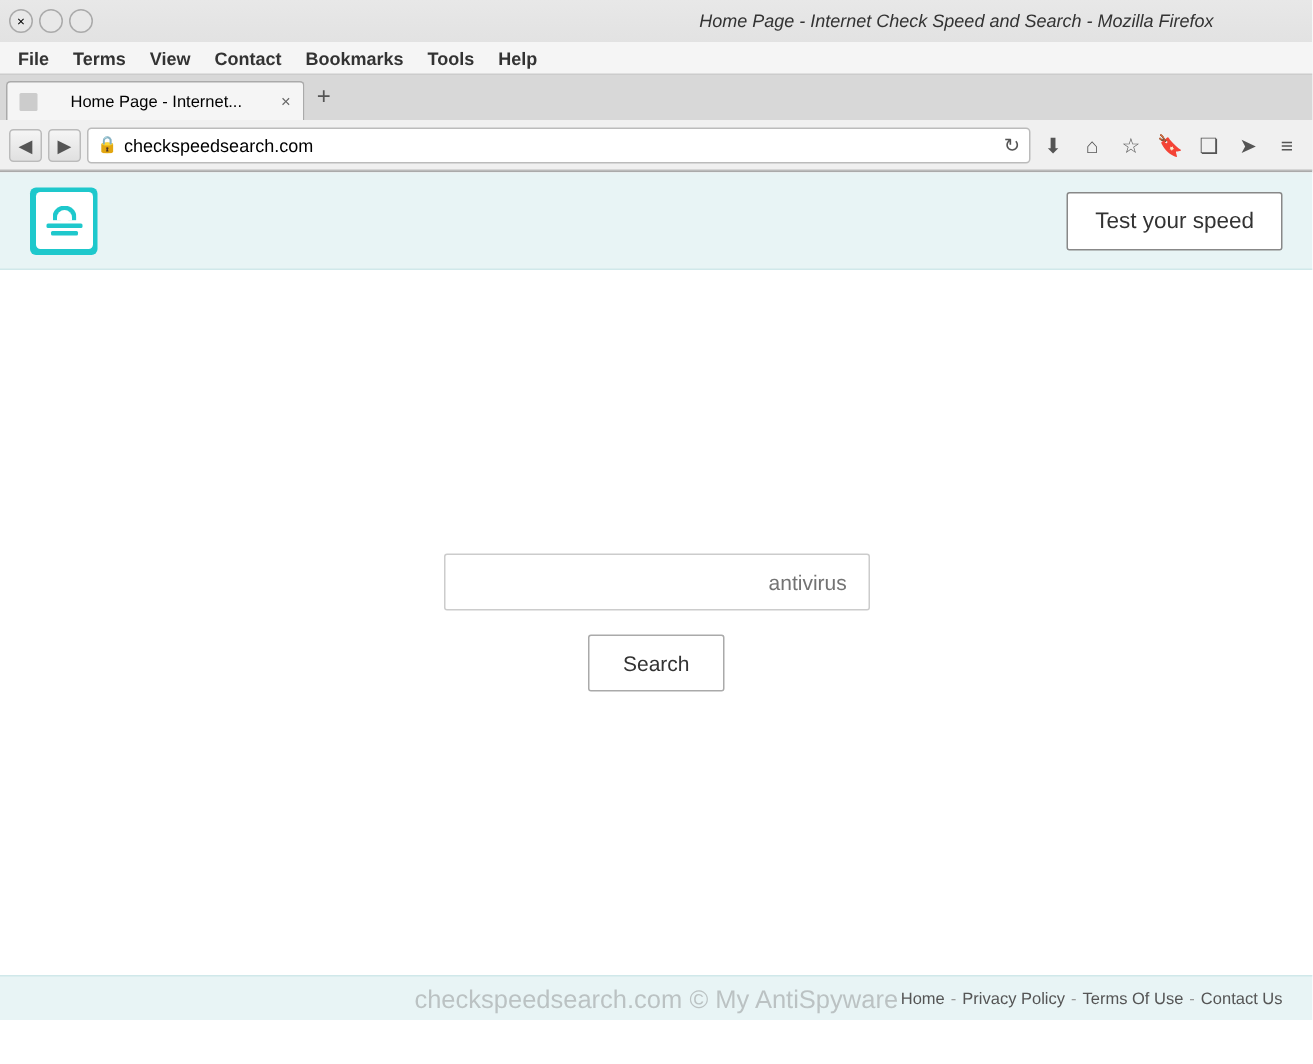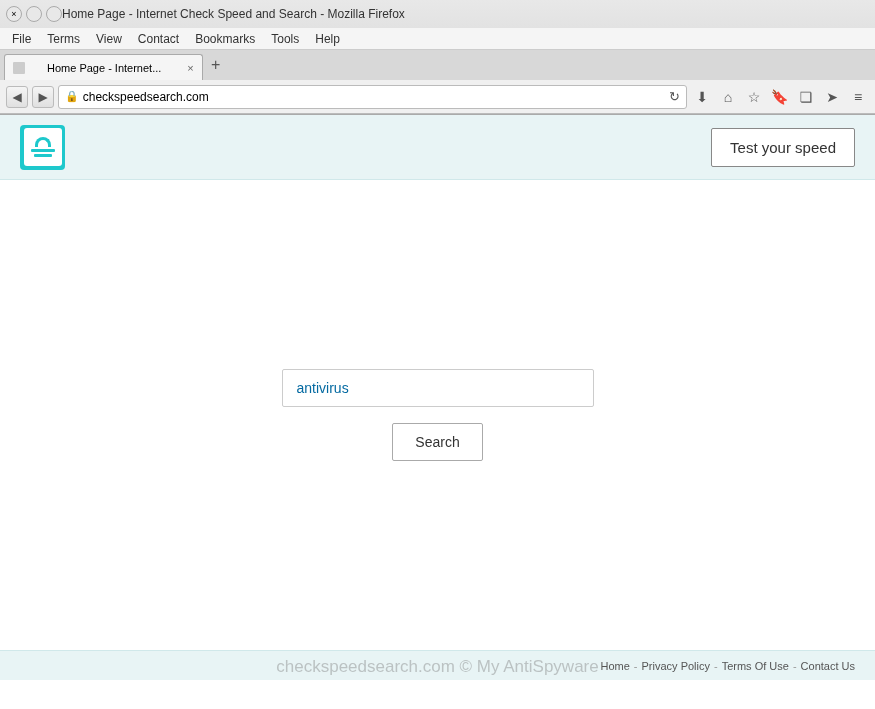--- a/index.html
+++ b/index.html
@@ -14,21 +14,22 @@
       display: flex;
       align-items: center;
       justify-content: space-between;
       padding: 4px 6px;
       height: 28px;
     }
     .title-bar-text {
       font-size: 12px;
       color: #333;
       flex: 1;
-      text-align: left;
+      text-align: right;
+      font-style: italic;
     }
     .window-controls {
       display: flex;
       gap: 4px;
     }
     .win-btn {
       width: 16px;
       height: 16px;
       border-radius: 50%;
       border: 1px solid #aaa;
@@ -51,20 +52,21 @@
       height: 22px;
       background: #f5f5f5;
       border-bottom: 1px solid #ccc;
       gap: 8px;
     }
     .menu-item {
       font-size: 12px;
       color: #333;
       cursor: pointer;
       padding: 1px 4px;
+      font-weight: bold;
     }
 
     
     .tab-bar {
       display: flex;
       align-items: stretch;
       background: #d8d8d8;
       padding: 4px 4px 0;
       height: 30px;
       gap: 2px;
@@ -235,28 +237,29 @@
     .site-main {
       flex: 1;
       display: flex;
       flex-direction: column;
       align-items: center;
       justify-content: center;
       background: #fff;
       padding: 20px;
     }
     .search-input {
-      width: 312px;
+      width: 284px;
       padding: 10px 14px;
       font-size: 14px;
       border: 1px solid #ccc;
       border-radius: 2px;
       outline: none;
       margin-bottom: 16px;
-      color: #0369a1;
+      color: #737373;
+      text-align: right;
     }
     .search-btn {
       display: block;
       background: #fff;
       border: 1px solid #aaa;
       padding: 10px 22px;
       font-size: 14px;
       cursor: pointer;
       border-radius: 2px;
       color: #333;

